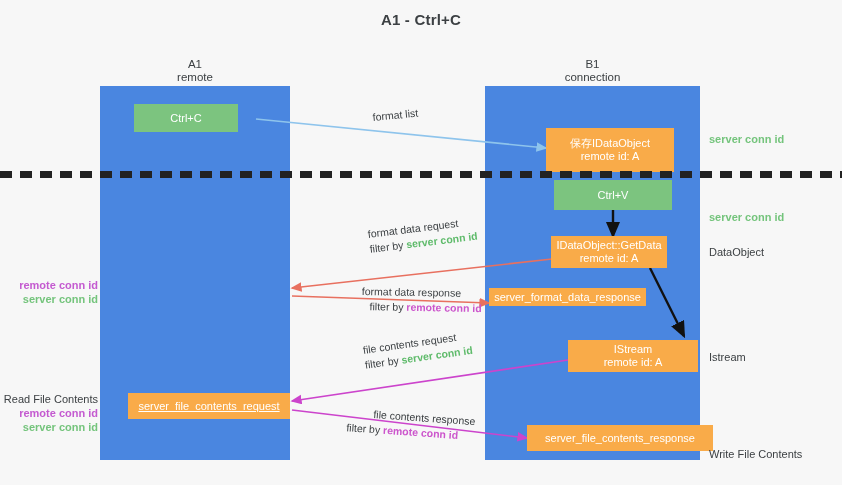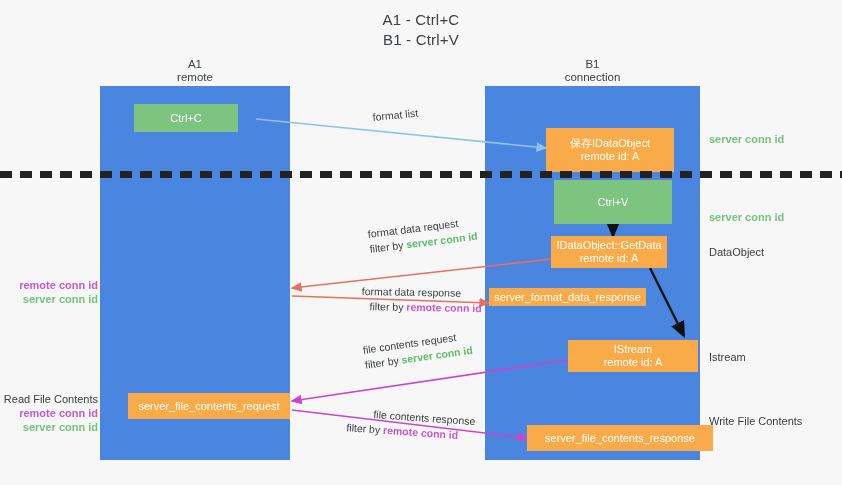--- a/index.html
+++ b/index.html
@@ -32,20 +32,21 @@
   .title {
     position: absolute;
     left: 0;
     top: 10px;
     width: 842px;
     text-align: center;
     font-size: 15px;
     color: #3c4043;
     line-height: 20px;
     letter-spacing: .2px;
+    font-weight: bold;
   }
 
   
   .lane-head {
     position: absolute;
     text-align: center;
     font-size: 11.5px;
     color: #3c4043;
     line-height: 13px;
   }
@@ -111,21 +112,20 @@
     );
   }
 </style>
 </head>
 <body>
 
 <div id="stage">
 
   <div class="title">
     <div>A1 - Ctrl+C</div>
-    <div>B1 - Ctrl+V</div>
   </div>
 
   <div class="lane-head" style="left:100px; top:58px; width:190px;">
     <div>A1</div>
     <div>remote</div>
   </div>
   <div class="lane-head" style="left:485px; top:58px; width:215px;">
     <div>B1</div>
     <div>connection</div>
   </div>
@@ -166,40 +166,40 @@
 
   <div class="node green" style="left:134px; top:104px; width:104px; height:28px;">
     <div>Ctrl+C</div>
   </div>
 
   <div class="node orange" style="left:546px; top:128px; width:128px; height:44px;">
     <div>保存IDataObject</div>
     <div class="l2">remote id: A</div>
   </div>
 
-  <div class="node green" style="left:554px; top:180px; width:118px; height:44px;">
+  <div class="node green" style="left:554px; top:180px; width:118px; height:30px;">
     <div>Ctrl+V</div>
   </div>
 
   <div class="node orange" style="left:551px; top:236px; width:116px; height:32px;">
     <div>IDataObject::GetData</div>
     <div class="l2">remote id: A</div>
   </div>
 
 
   <div class="node orange" style="left:489px; top:288px; width:157px; height:18px;">
     <div>server_format_data_response</div>
   </div>
 
   <div class="node orange" style="left:568px; top:340px; width:130px; height:32px;">
     <div>IStream</div>
     <div class="l2">remote id: A</div>
   </div>
 
-  <div class="node orange" style="left:128px; top:393px; width:162px; height:26px;">
+  <div class="node orange" style="left:128px; top:393px; width:162px; height:26px;text-decoration:underline;">
     <div>server_file_contents_request</div>
   </div>
 
   <div class="node orange" style="left:527px; top:425px; width:186px; height:26px;">
     <div>server_file_contents_response</div>
   </div>
 
   <div class="edge-label" style="left:372px; top:110px; transform:rotate(-5.5deg); transform-origin:left top;">
     <div>format list</div>
   </div>
@@ -243,21 +243,21 @@
   </div>
 
   <div class="annot" style="left:709px; top:245px;">
     <span>DataObject</span>
   </div>
 
   <div class="annot" style="left:709px; top:350px;">
     <span>Istream</span>
   </div>
 
-  <div class="annot" style="left:709px; top:414px;">
+  <div class="annot" style="left:709px; top:447px;">
     <span>Write File Contents</span>
   </div>
 
   <div class="annot right-align" style="left:0px; top:278px; width:98px;">
     <div class="purple">remote conn id</div>
     <div class="green">server conn id</div>
   </div>
 
   <div class="annot right-align" style="left:0px; top:392px; width:98px;">
     <div>Read File Contents</div>

